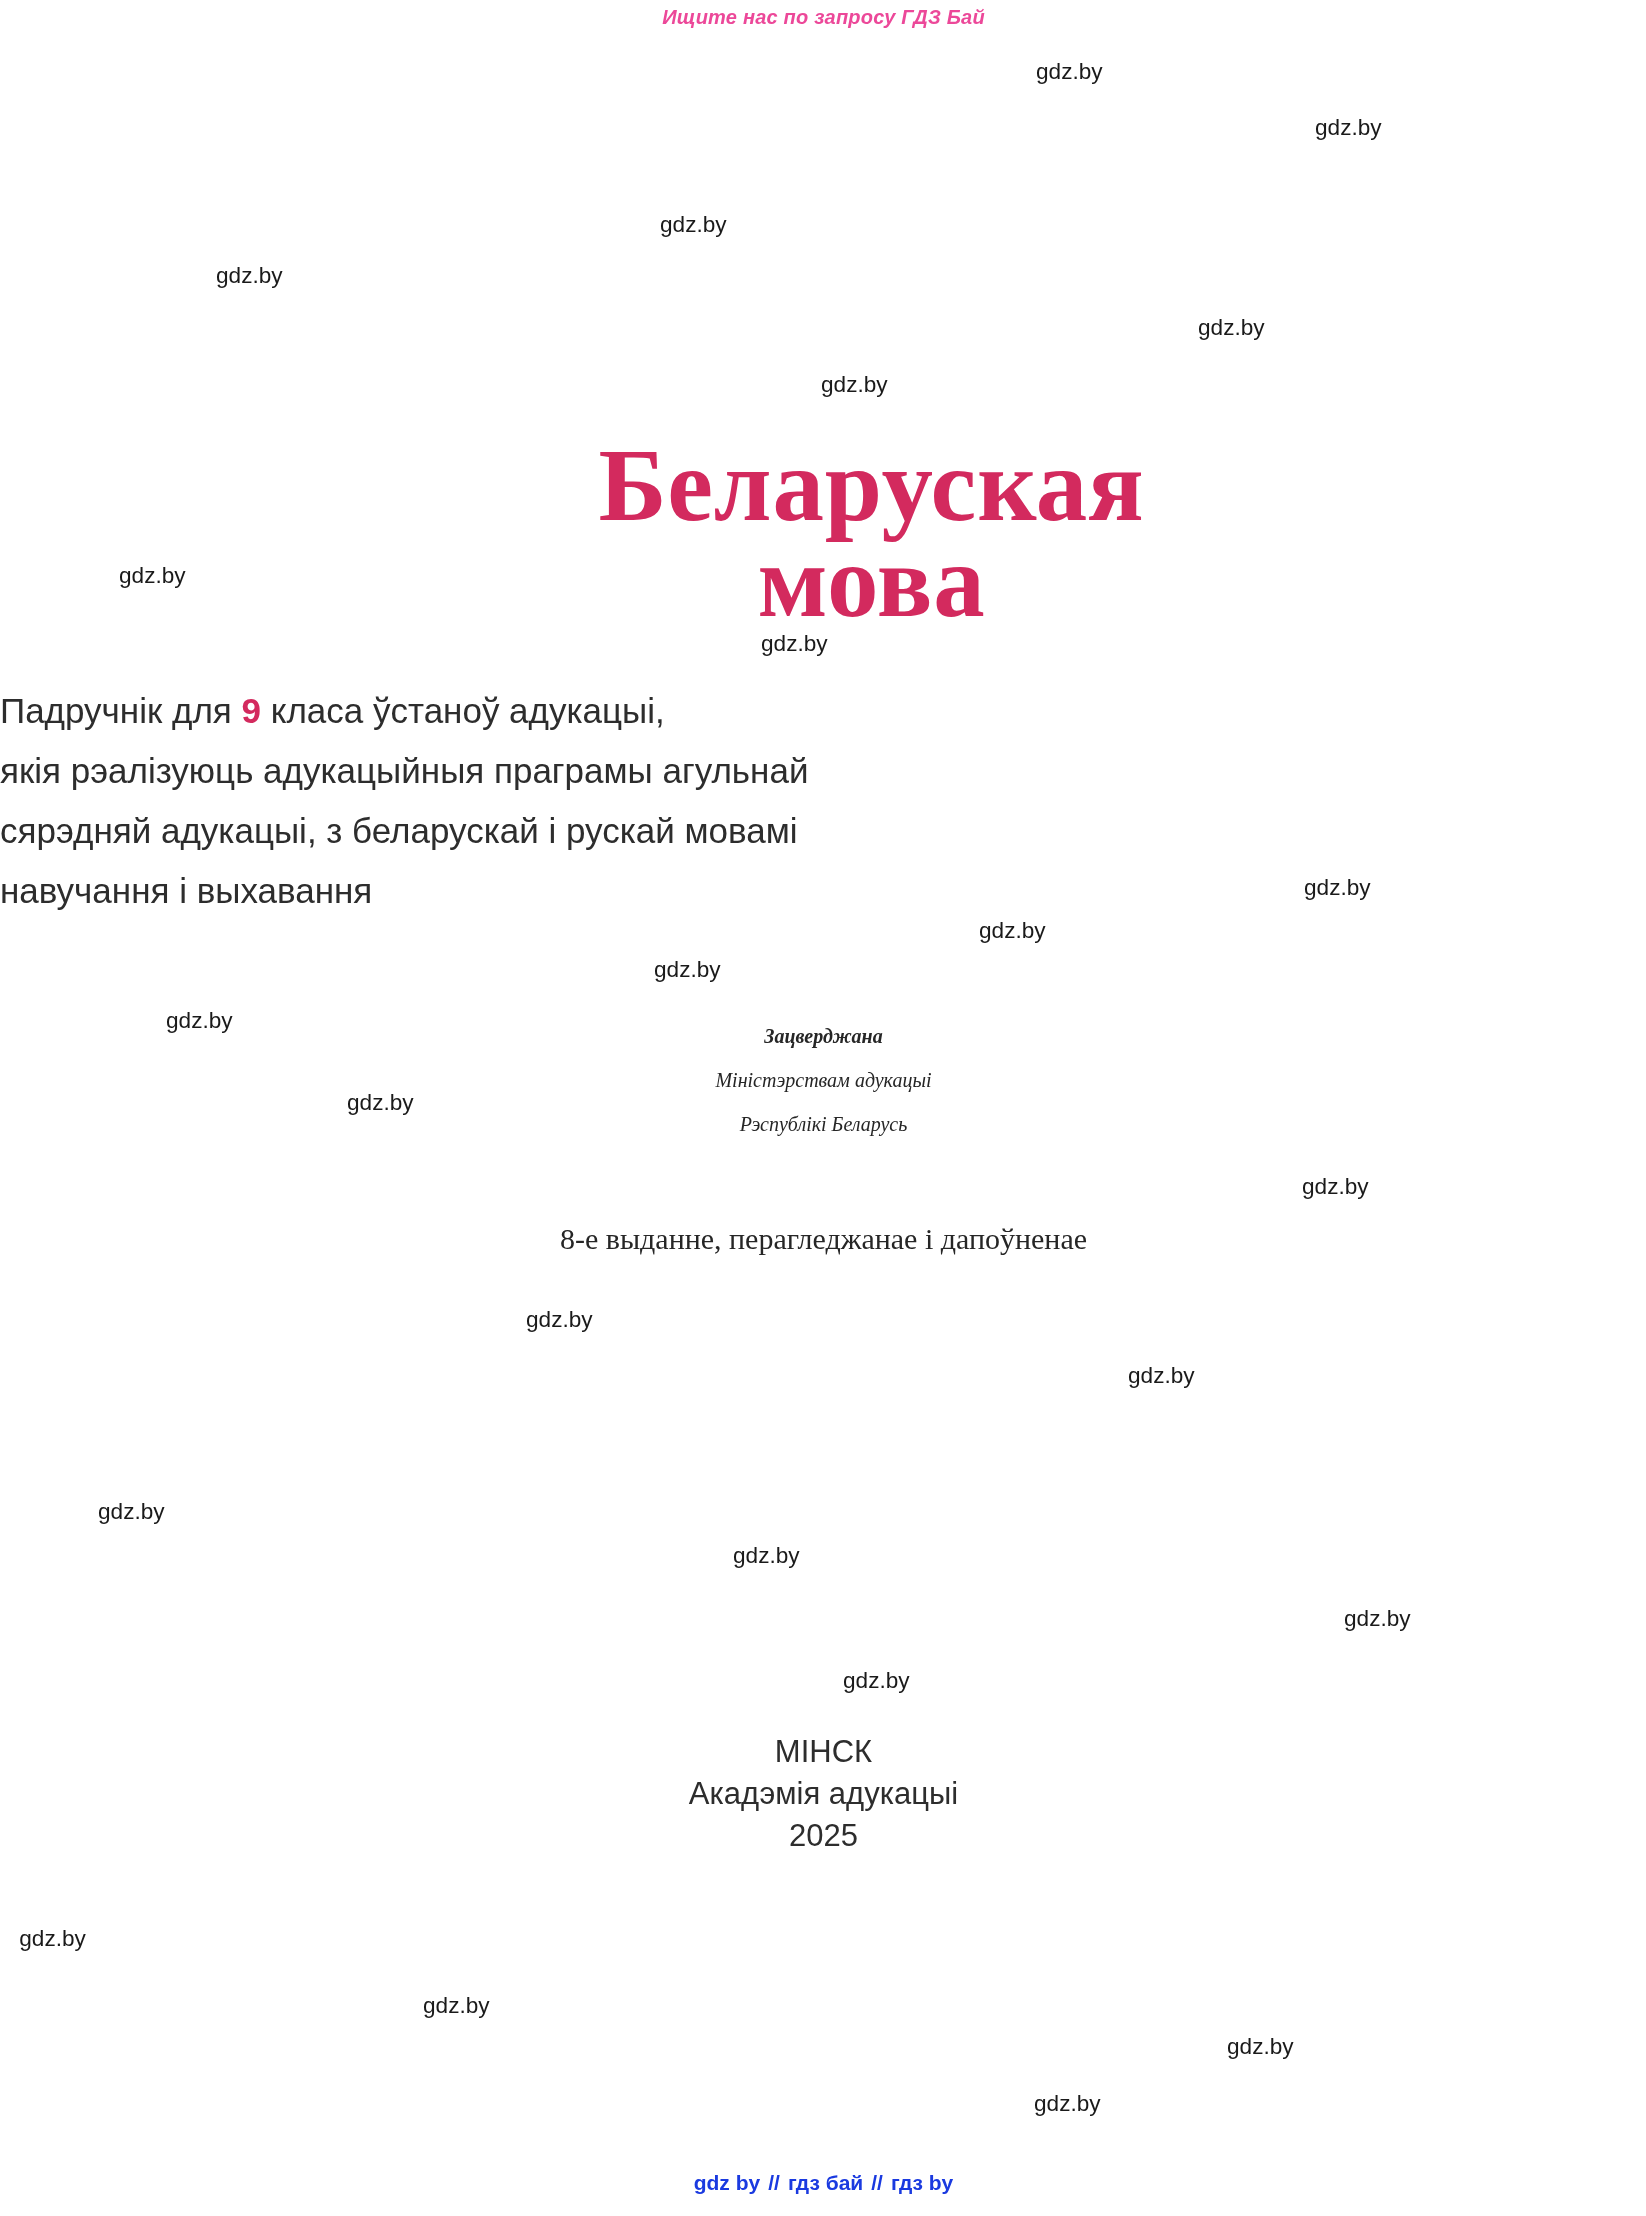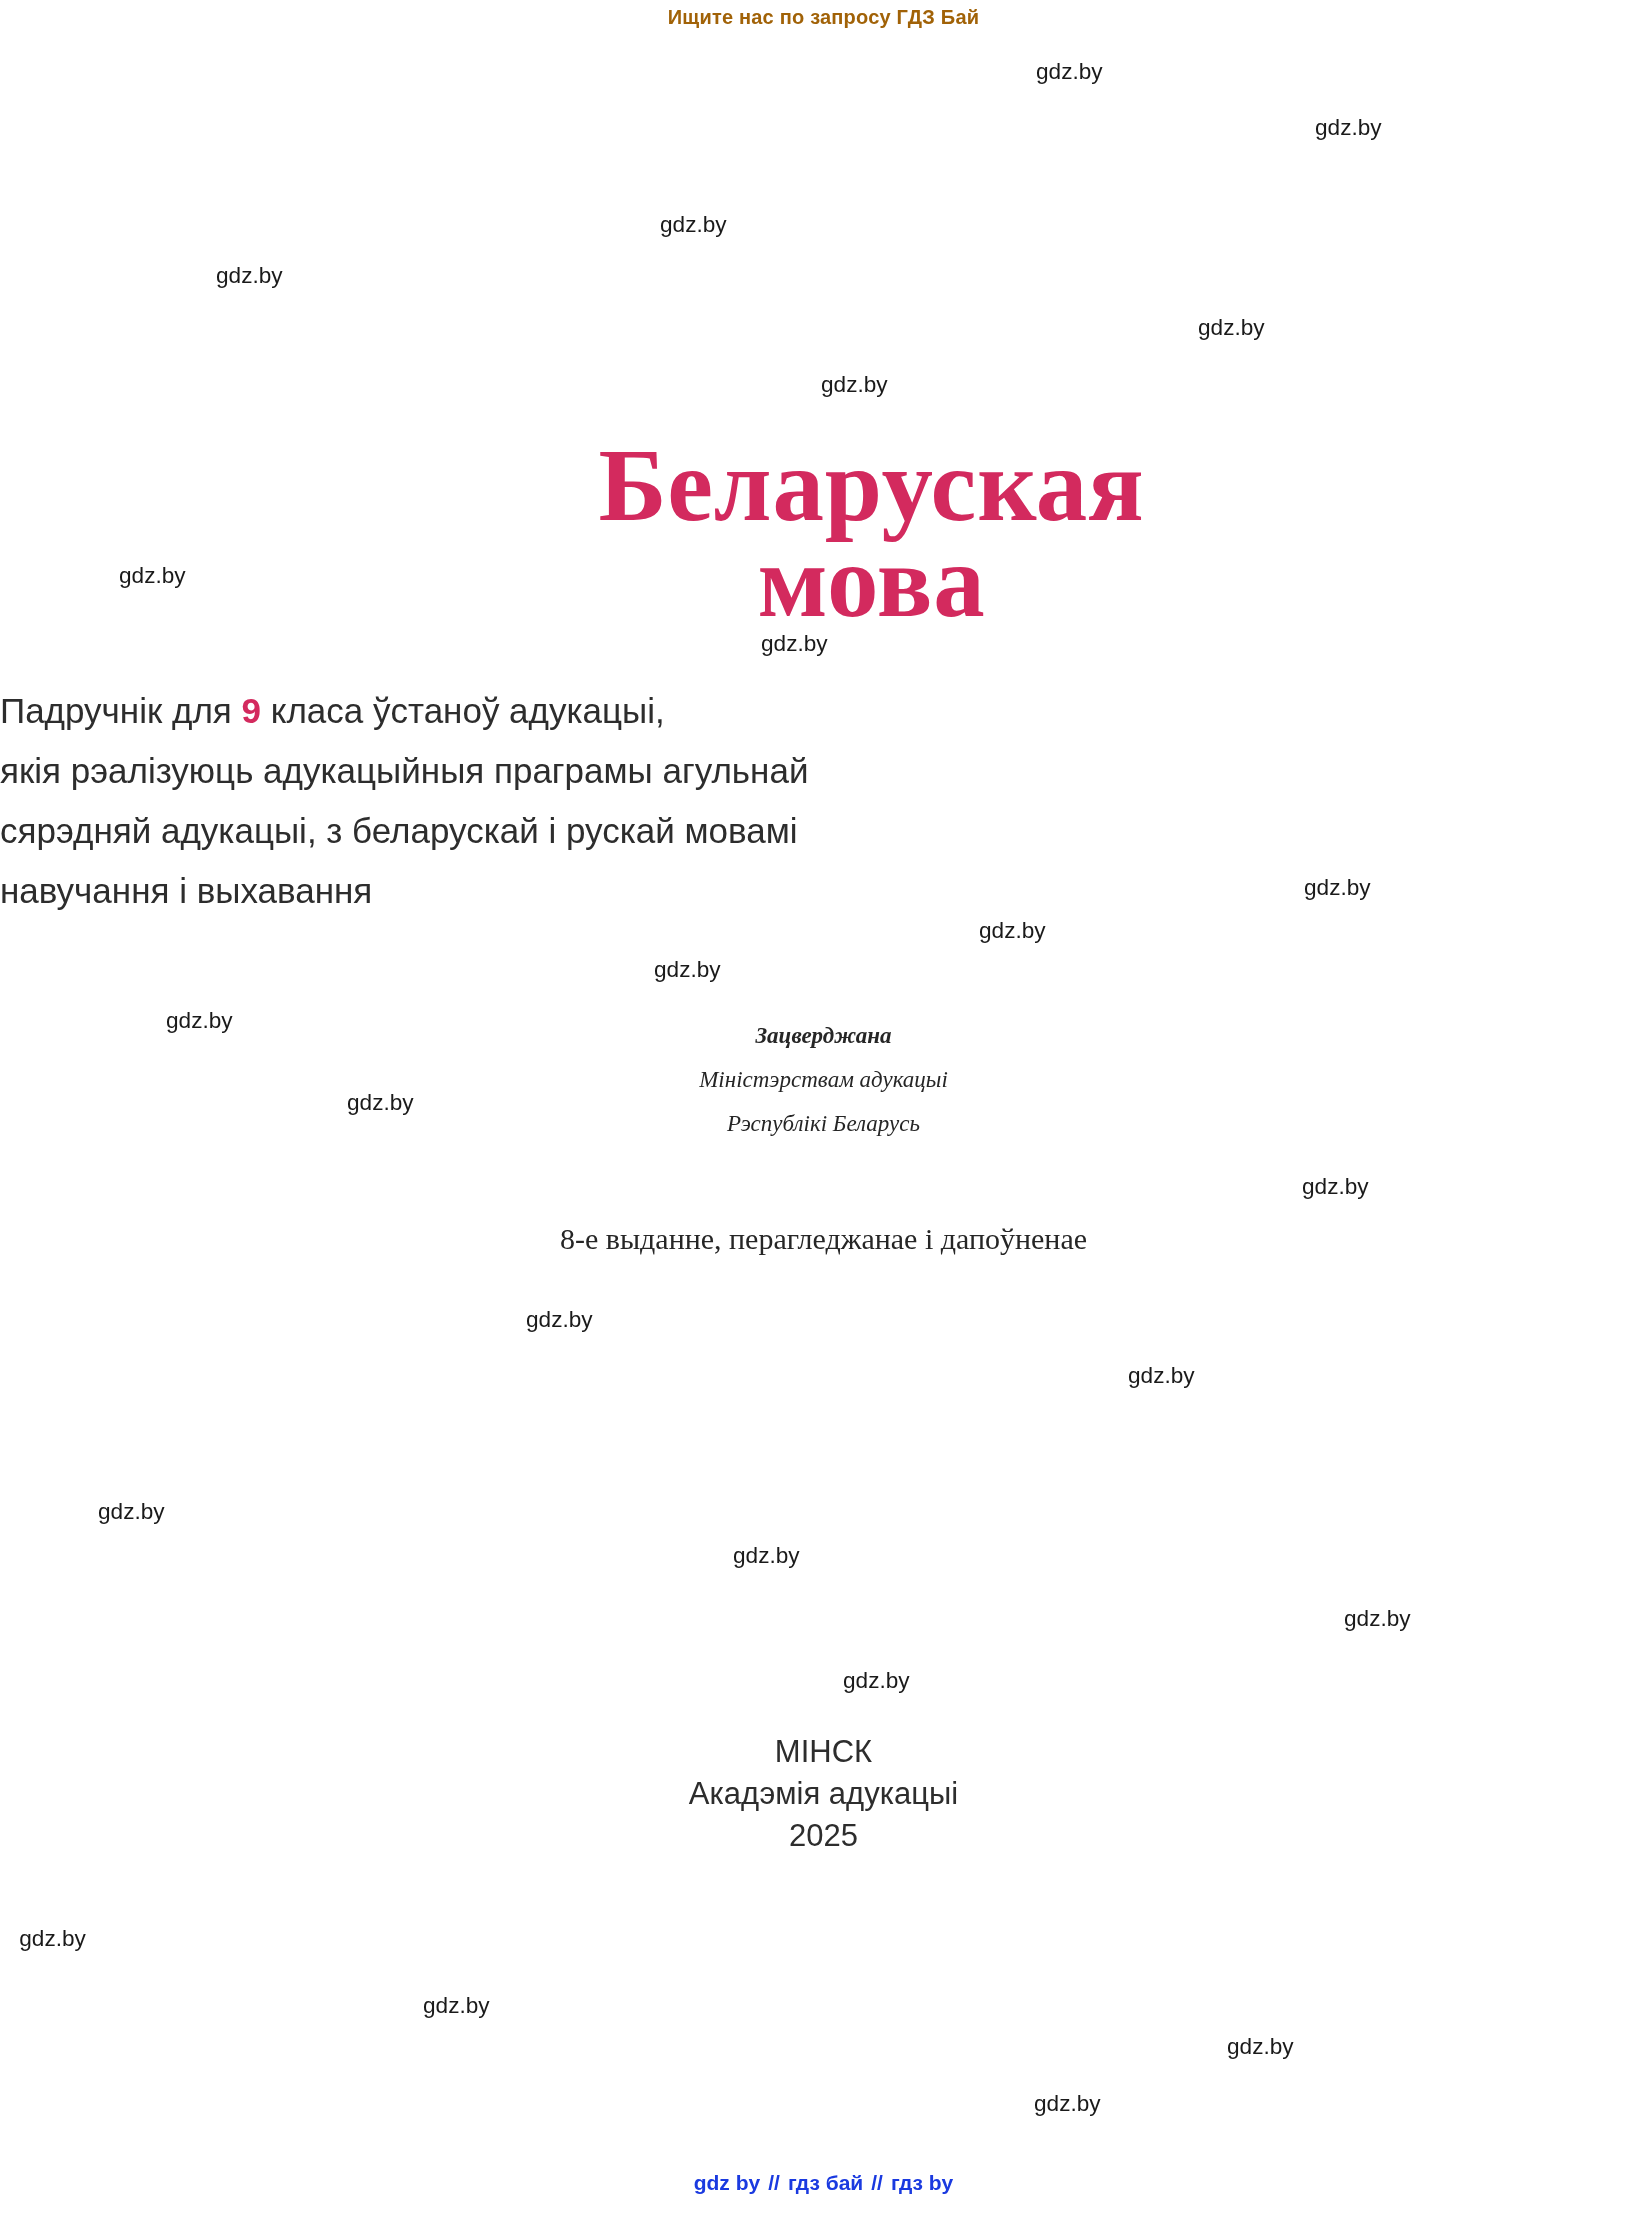--- a/index.html
+++ b/index.html
@@ -100,21 +100,21 @@
   }
 
   .approval {
     position: absolute;
     top: 1014px;
     left: 0;
     width: 100%;
     text-align: center;
     font-family: "Liberation Serif", "DejaVu Serif", serif;
     font-style: italic;
-    font-size: 23px;
+    font-size: 20px;
     line-height: 44px;
     color: #262626;
   }
   .approval .approval-line { display: block; }
   .approval .approval-line.strong { font-weight: 700; }
 
   .edition {
     position: absolute;
     top: 1219px;
     left: 0;
@@ -155,21 +155,21 @@
   .site-footer .sep {
     font-weight: 700;
     padding: 0 8px;
   }
 </style>
 </head>
 <body>
 
 <div id="page">
 
-  <div class="promo-banner" style="color: #a16207;">Ищите нас по запросу ГДЗ Бай</div>
+  <div class="promo-banner" style="color: #ec4899; font-style: italic;">Ищите нас по запросу ГДЗ Бай</div>
 
   <div class="content">
 
     <h1 class="book-title" style="color: rgb(211, 42, 94); padding-left: 48px;">
       <span class="title-line">Беларуская</span>
       <span class="title-line">мова</span>
     </h1>
 
     <div class="subtitle">
       <span class="sub-line"><span>Падручнік для </span><span class="grade-number" style="color: rgb(211, 42, 94);">9</span><span> класа ўстаноў адукацыі,</span></span>

